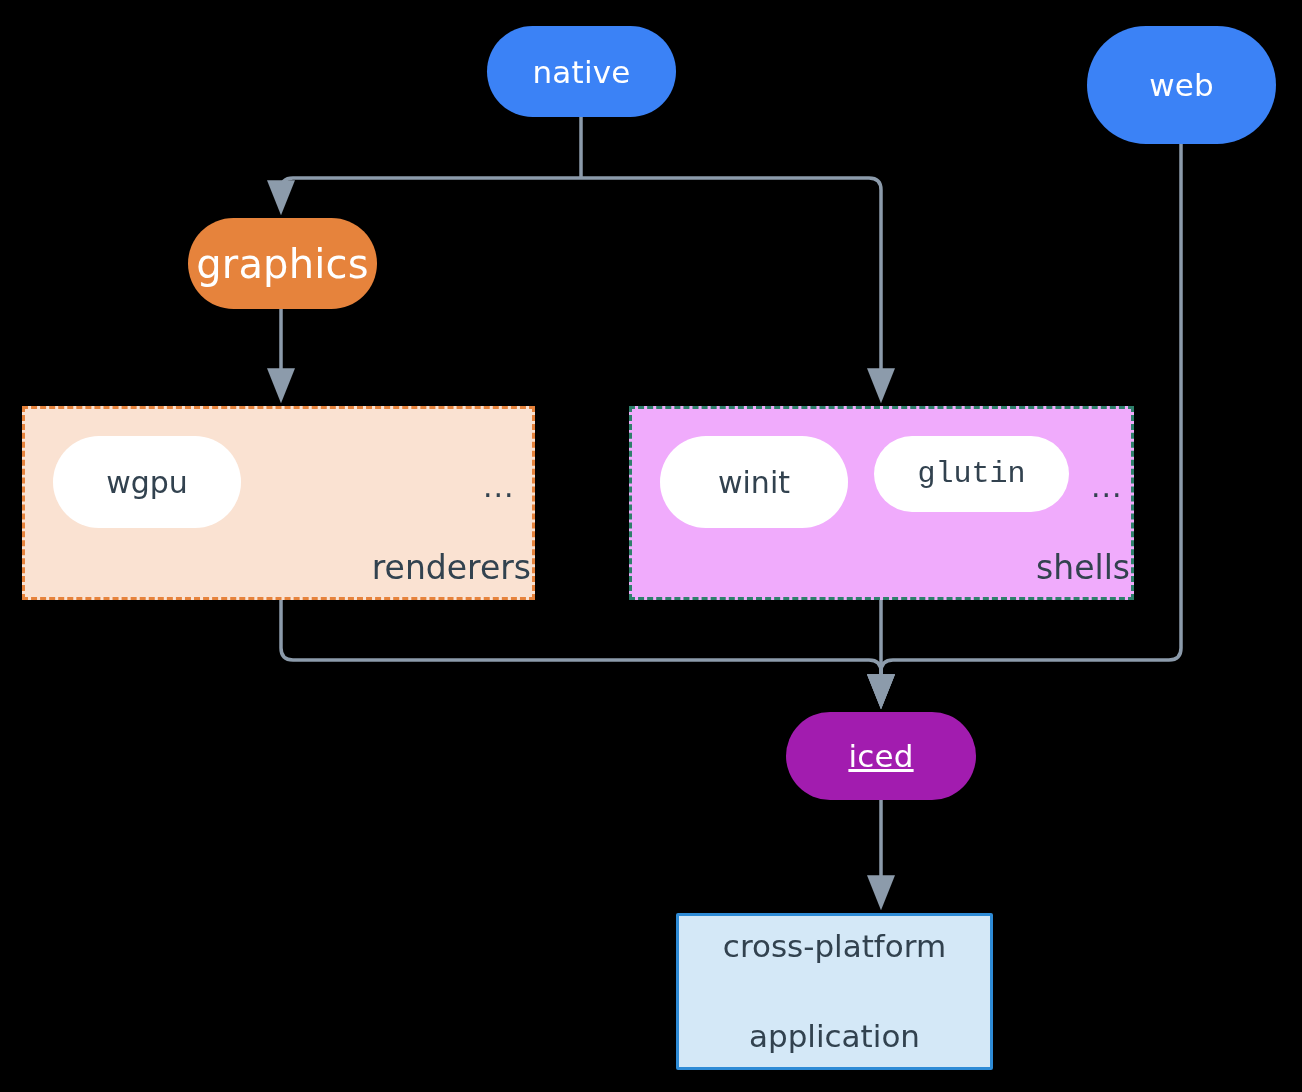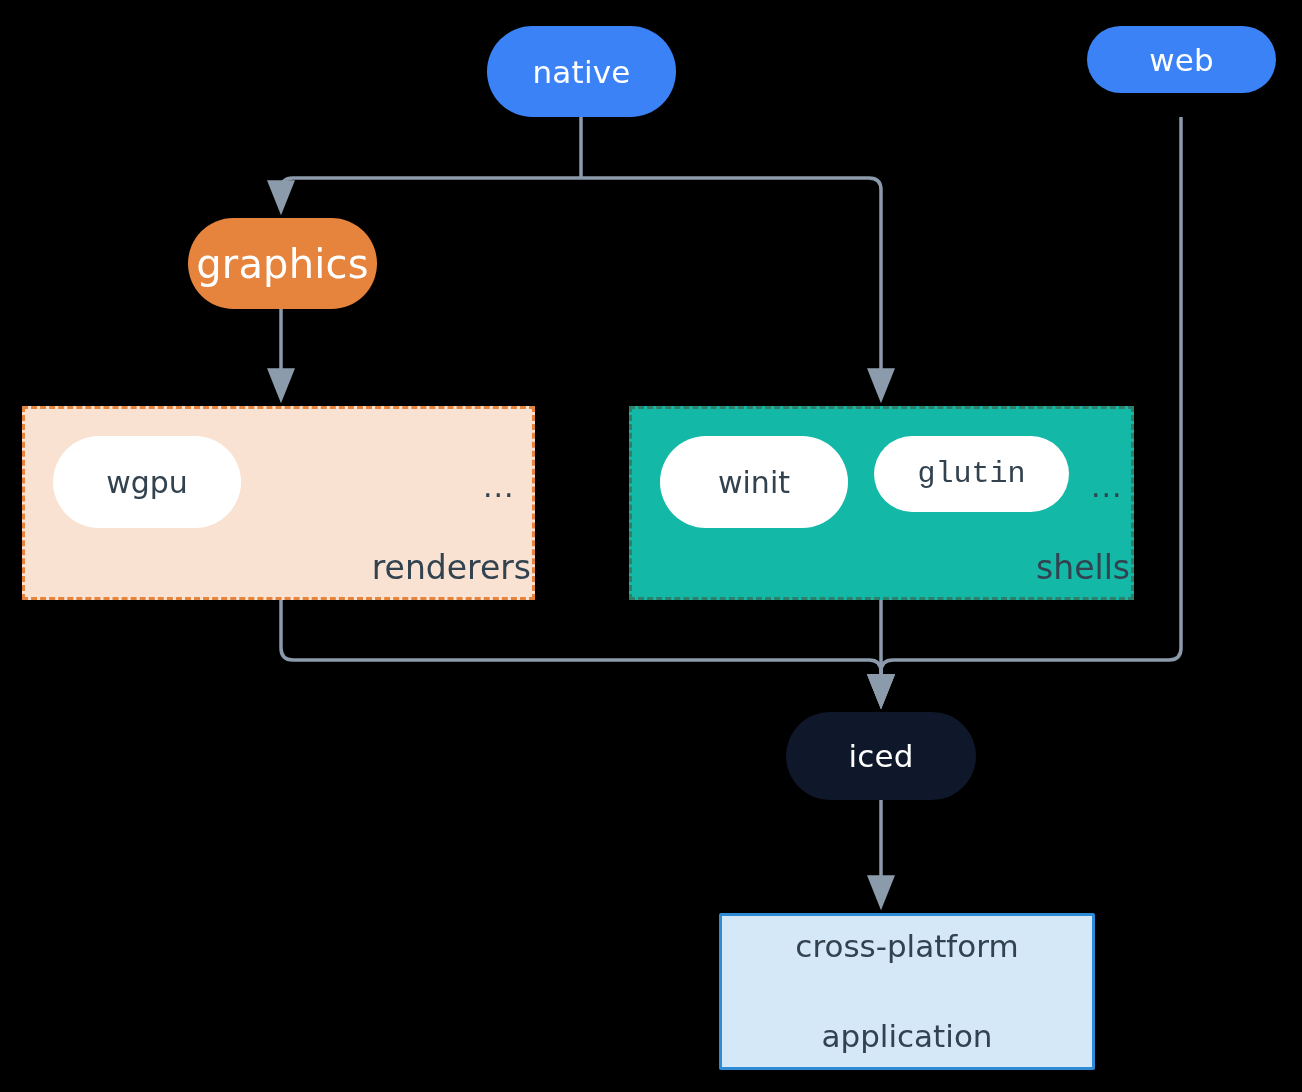--- a/index.html
+++ b/index.html
@@ -39,36 +39,37 @@
     letter-spacing: 0.2px;
   }
   .pill-orange {
     background: #E6833C;
     border-radius: 999px;
     color: #FFFFFF;
     font-size: 40px;
     letter-spacing: 0.2px;
   }
   .pill-blue {
-    background: #0f172a;
+    background: #a21caf;
     border-radius: 999px;
     color: #FFFFFF;
     font-size: 31px;
     letter-spacing: 0.2px;
+    text-decoration: underline;
   }
   .cluster {
     position: absolute;
     box-sizing: border-box;
   }
   .cluster-renderers {
     background: #FAE2D2;
     border: 3px dashed #E6833C;
   }
   .cluster-shells {
-    background: #14b8a6;
+    background: #f0abfc;
     border: 3px dashed #2E806B;
     padding-left: 8px;
   }
   .cluster-label {
     position: absolute;
     right: 1px;
     bottom: 10px;
     font-size: 33px;
     color: #32424F;
   }
@@ -125,21 +126,21 @@
 
     <path d="M1181,117 L1181,648 Q1181,660 1169,660 L893,660 Q881,660 881,672 L881,704" fill="none" stroke="#8C9BAB" stroke-width="3.5" marker-end="url(#arrowhead)"></path>
 
     <path d="M881,800 L881,905" fill="none" stroke="#8C9BAB" stroke-width="3.5" marker-end="url(#arrowhead)"></path>
   </svg>
 
   <div class="node pill-purple" style="left:487px; top:26px; width:189px; height:91px;">
     <span>native</span>
   </div>
 
-  <div class="node pill-purple" style="left:1087px; top:26px; width:189px; height:67px;">
+  <div class="node pill-purple" style="left:1087px; top:26px; width:189px; height:118px;">
     <span>web</span>
   </div>
 
   <div class="node pill-orange" style="left:188px; top:218px; width:189px; height:91px;">
     <span>graphics</span>
   </div>
 
   <div class="cluster cluster-renderers" style="left:22px; top:406px; width:513px; height:194px;">
     <div class="inner-pill" style="left:28px; top:27px; width:188px; height:92px;">
       <span>wgpu</span>
@@ -156,18 +157,18 @@
       <span>glutin</span>
     </div>
     <div class="ellipsis" style="left:459px; top:63px;">...</div>
     <div class="cluster-label">shells</div>
   </div>
 
   <div class="node pill-blue" style="left:786px; top:712px; width:190px; height:88px;">
     <span>iced</span>
   </div>
 
-  <div class="node rect-app" style="left:719px; top:913px; width:376px; height:157px; flex-direction:column;gap:48px;">
+  <div class="node rect-app" style="left:676px; top:913px; width:317px; height:157px; flex-direction:column;gap:48px;">
     <span>cross-platform</span>
     <span>application</span>
   </div>
 
 </div>
 
 </body></html>

